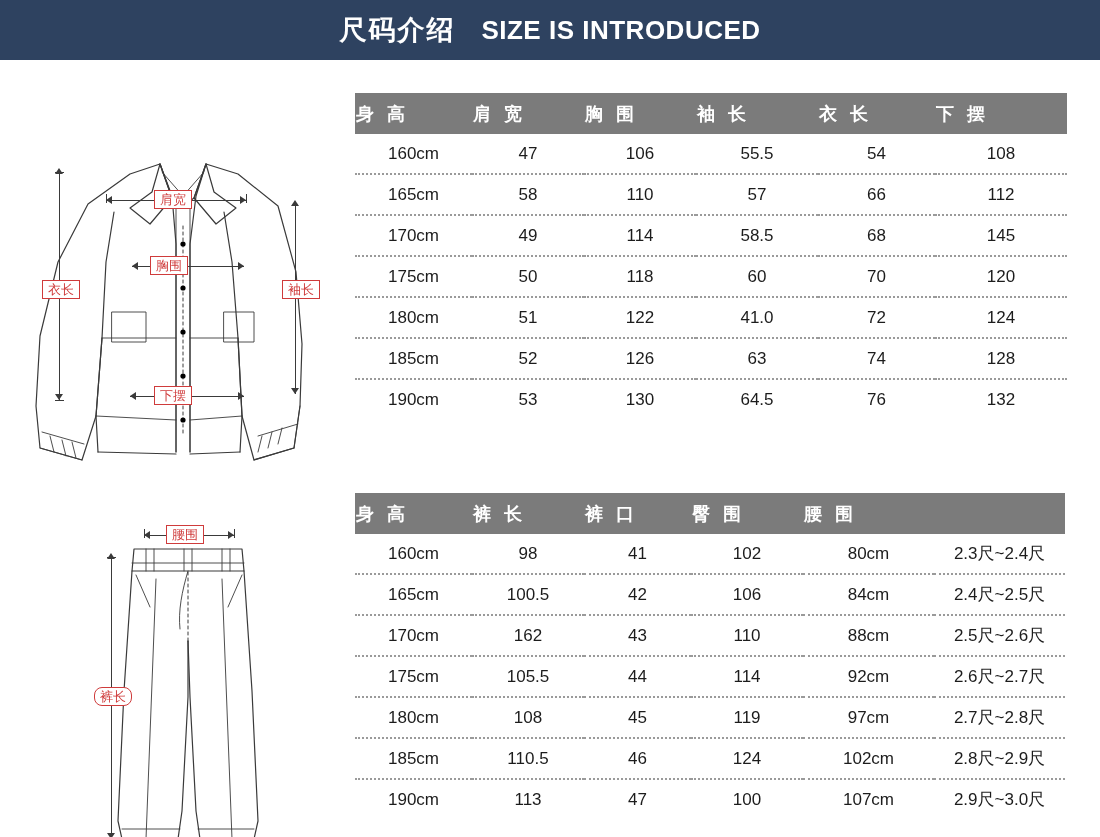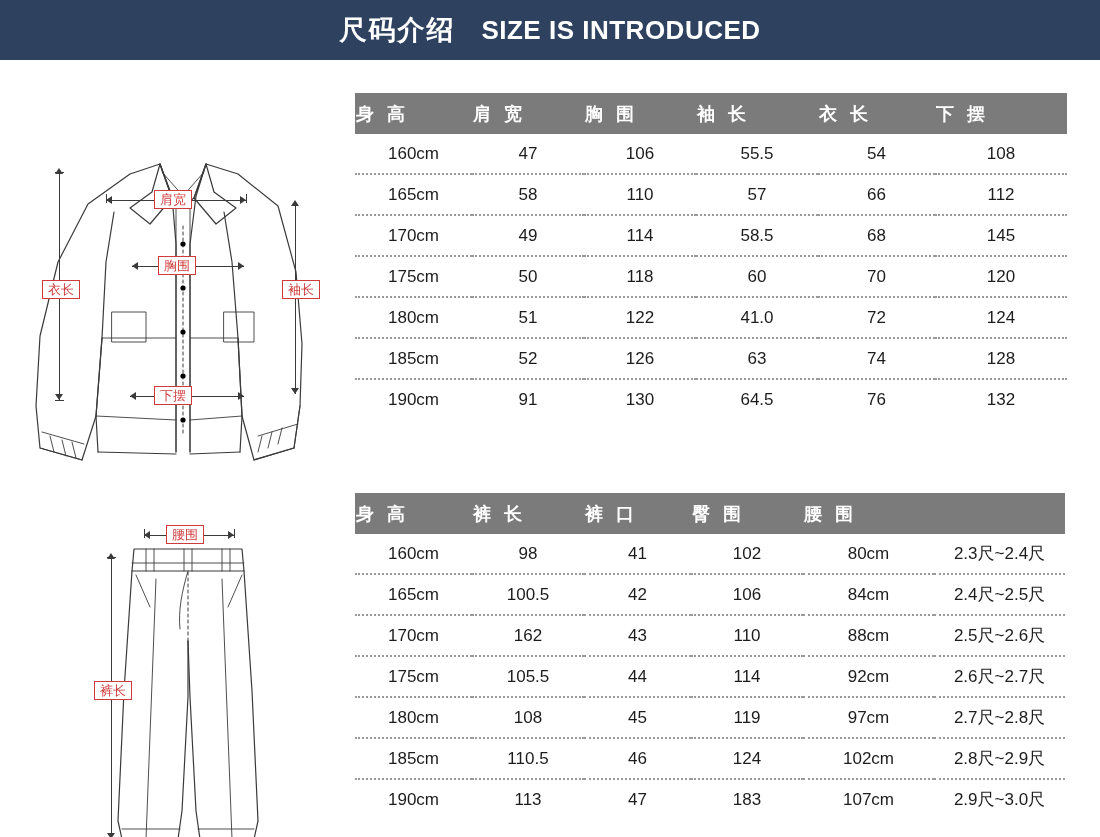--- a/index.html
+++ b/index.html
@@ -195,21 +195,21 @@
       <div class="arrow h" style="left:96px; top:124px; width:140px;"></div>
       <div class="ah left" style="left:96px; top:120px;"></div>
       <div class="ah right" style="left:230px; top:120px;"></div>
       <div class="tick v" style="left:96px; top:118px;"></div>
       <div class="tick v" style="left:236px; top:118px;"></div>
       <div class="lbl" style="left:144px; top:114px;">肩宽</div>
 
       <div class="arrow h" style="left:122px; top:190px; width:112px;"></div>
       <div class="ah left" style="left:122px; top:186px;"></div>
       <div class="ah right" style="left:228px; top:186px;"></div>
-      <div class="lbl" style="left:148px; top:180px;">胸围</div>
+      <div class="lbl" style="left:140px; top:180px;">胸围</div>
 
       <div class="arrow h" style="left:120px; top:320px; width:114px;"></div>
       <div class="ah left" style="left:120px; top:316px;"></div>
       <div class="ah right" style="left:228px; top:316px;"></div>
       <div class="lbl" style="left:144px; top:310px;">下摆</div>
 
       <div class="arrow v" style="left:49px; top:96px; height:228px;"></div>
       <div class="ah up" style="left:45px; top:92px;"></div>
       <div class="ah down" style="left:45px; top:318px;"></div>
       <div class="tick h" style="left:45px; top:96px;"></div>
@@ -278,21 +278,21 @@
           <tr>
             <td>185cm</td>
             <td>52</td>
             <td>126</td>
             <td>63</td>
             <td>74</td>
             <td>128</td>
           </tr>
           <tr>
             <td>190cm</td>
-            <td>91</td>
+            <td>53</td>
             <td>130</td>
             <td>64.5</td>
             <td>76</td>
             <td>132</td>
           </tr>
         </tbody>
       </table>
     </div>
   </div>
 
@@ -329,21 +329,21 @@
       <div class="ah right" style="left:218px; top:60px;"></div>
       <div class="tick v" style="left:134px; top:58px;"></div>
       <div class="tick v" style="left:224px; top:58px;"></div>
       <div class="lbl" style="left:156px; top:54px;">腰围</div>
 
       <div class="arrow v" style="left:101px; top:86px; height:282px;"></div>
       <div class="ah up" style="left:97px; top:82px;"></div>
       <div class="ah down" style="left:97px; top:362px;"></div>
       <div class="tick h" style="left:97px; top:86px;"></div>
       <div class="tick h" style="left:97px; top:368px;"></div>
-      <div class="lbl" style="left:84px; top:210px;">裤长</div>
+      <div class="lbl" style="left:84px; top:216px;border-radius:8px;">裤长</div>
     </div>
 
     <div class="tablewrap bottom">
       <table class="size">
         <thead>
           <tr>
             <th style="width:115px">身 高</th>
             <th style="width:110px">裤 长</th>
             <th style="width:105px">裤 口</th>
             <th style="width:110px">臀 围</th>
@@ -396,21 +396,21 @@
             <td>110.5</td>
             <td>46</td>
             <td>124</td>
             <td>102cm</td>
             <td>2.8尺~2.9尺</td>
           </tr>
           <tr>
             <td>190cm</td>
             <td>113</td>
             <td>47</td>
-            <td>183</td>
+            <td>100</td>
             <td>107cm</td>
             <td>2.9尺~3.0尺</td>
           </tr>
         </tbody>
       </table>
     </div>
   </div>
 
 </div>
 

